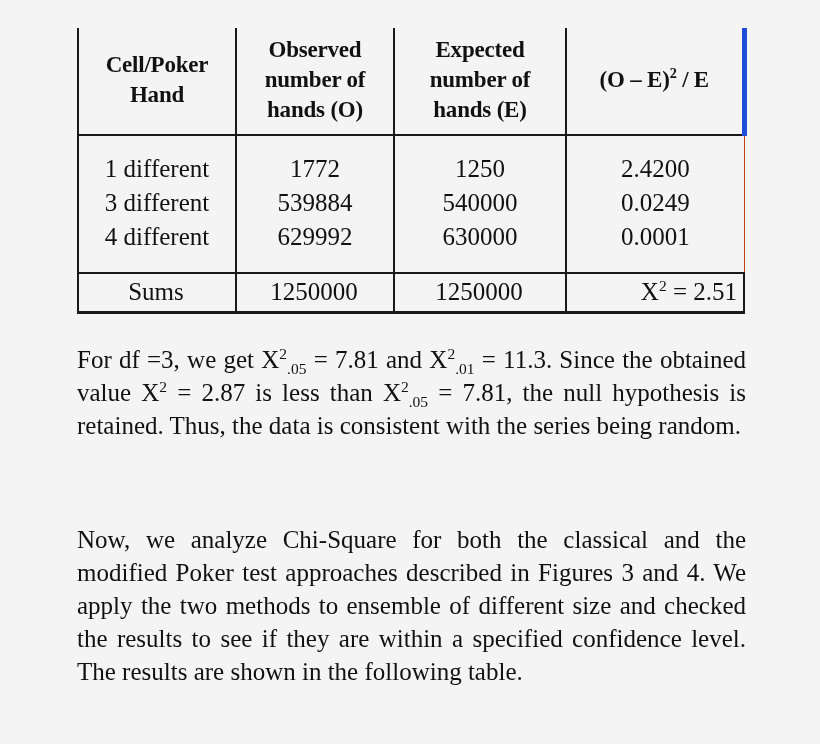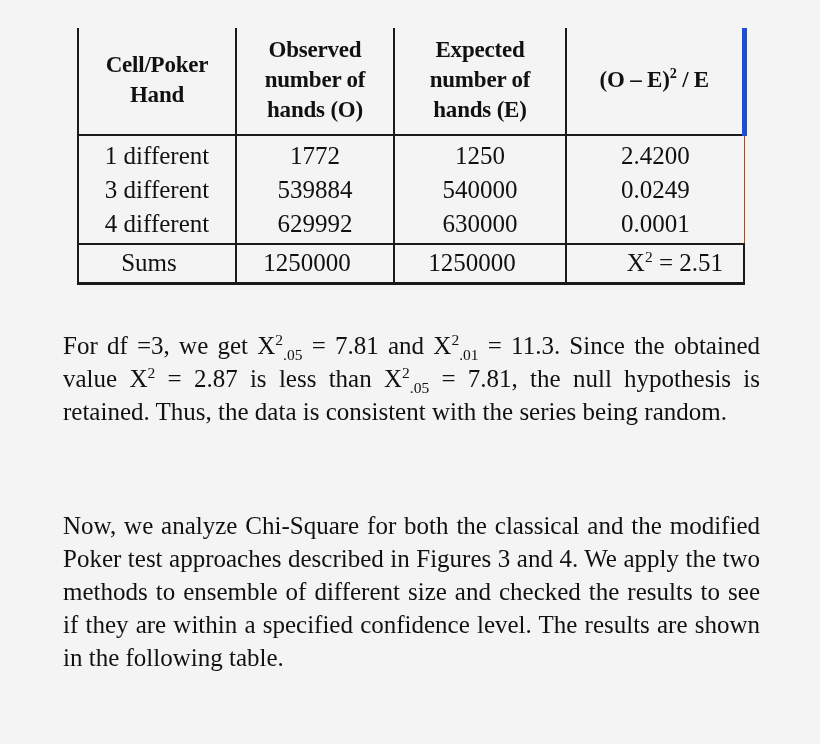--- a/index.html
+++ b/index.html
@@ -61,34 +61,34 @@
   table.chi-table tbody.data td {
     font-size: 25px;
     line-height: 31px;
     border-left: 2px solid #1a1a1a;
     padding: 1px 4px 2px 4px;
   }
   table.chi-table tbody.data td.last {
     border-right: 1px solid #c2410c;
   }
   table.chi-table tbody.data tr.first td {
-    padding-top: 4px;
+    padding-top: 17px;
   }
   table.chi-table tbody.data tr.lastrow td {
-    padding-bottom: 4px;
+    padding-bottom: 20px;
     border-bottom: 2px solid #1a1a1a;
   }
 
   
   table.chi-table tbody.sums td {
     font-size: 25px;
     line-height: 31px;
     border-left: 2px solid #1a1a1a;
     border-bottom: 3px solid #1a1a1a;
-    padding: 2px 20px 4px 4px;
+    padding: 2px 6px 4px 4px;
   }
   table.chi-table tbody.sums td.last {
     border-right: 2px solid #1a1a1a;
     text-align: right;
   }
 
   .sup {
     font-size: 0.62em;
     vertical-align: super;
     line-height: 0;
@@ -106,21 +106,21 @@
     left: 63px;
     width: 697px;
     font-size: 25px;
     line-height: 33px;
     text-align: justify;
     text-justify: inter-word;
   }
   .prose.p1 { top: 329px; }
   .prose.p2 { top: 509px; }
   .prose p {
-    margin: 0;
+    margin: 14px;
   }
 </style>
 </head>
 <body>
 
 <div class="table-wrap">
   <table class="chi-table">
     <colgroup>
       <col class="c1">
         <col class="c2">

